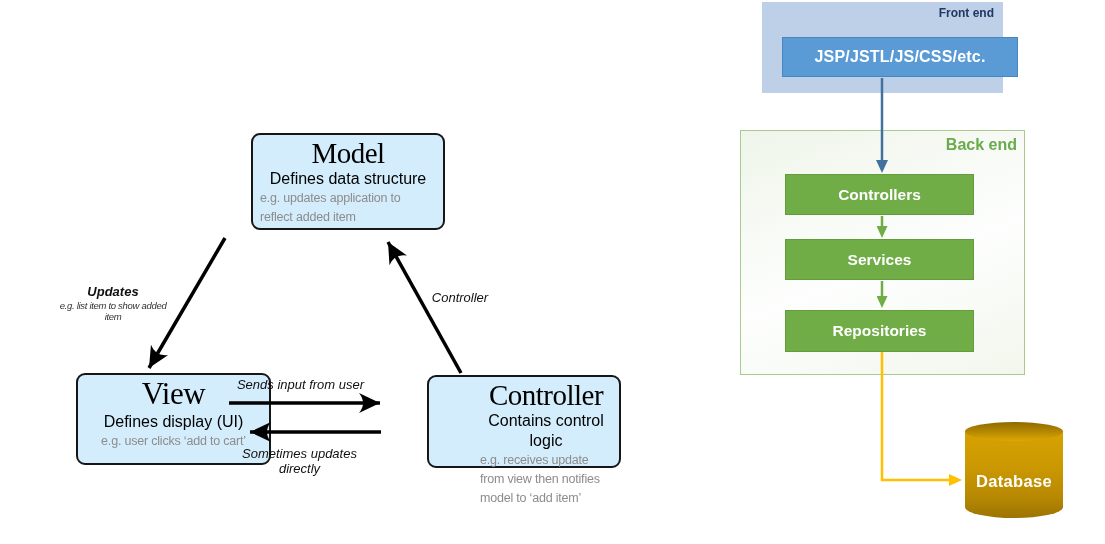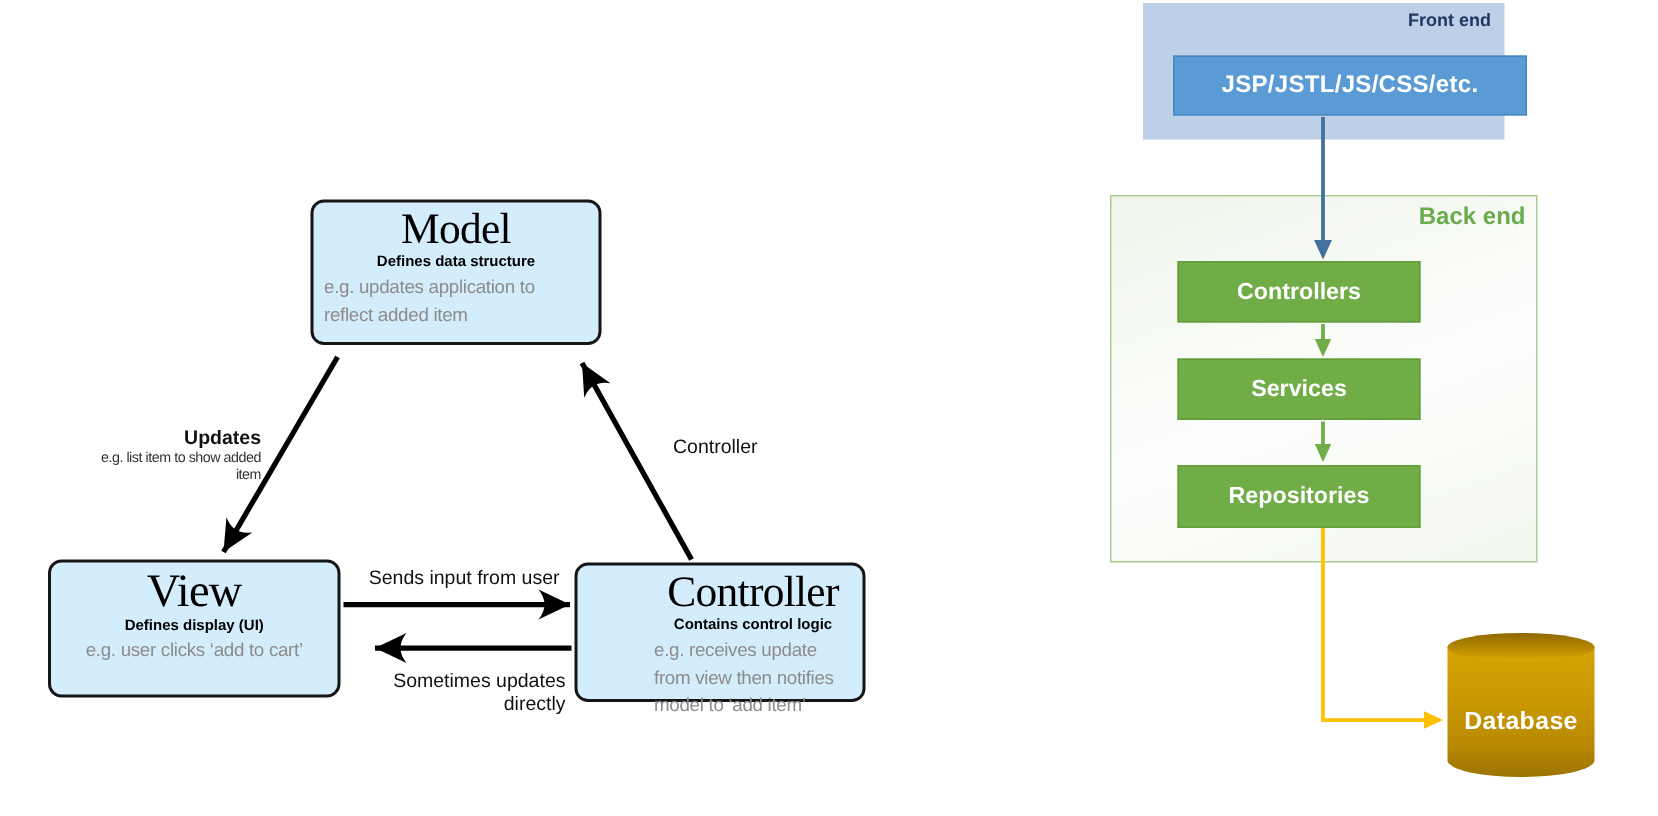--- a/index.html
+++ b/index.html
@@ -1,55 +1,55 @@
 <!DOCTYPE html>
 <html><head>
 <meta charset="utf-8">
 <style>
   html,body{margin:0;padding:0;background:#ffffff;}
   body{width:1105px;height:544px;position:relative;overflow:hidden;
        font-family:"Liberation Sans",sans-serif;}
 
   
   .mvc-box{position:absolute;background:#d4edfc;border:2.5px solid #161616;
-           border-radius:9px;text-align:center;z-index:2;box-sizing:border-box;}
+           border-radius:9px;text-align:center;z-index:2;box-sizing:border-box;margin-left:44px;}
   .mvc-title{font-family:"Liberation Serif",serif;color:#000;line-height:1.12;
              margin-top:2px;letter-spacing:-0.5px;}
-  .mvc-sub{font-size:10px;font-weight:700;color:#000;line-height:1.25;}
+  .mvc-sub{font-size:16px;font-weight:400;color:#000;line-height:1.25;}
   .mvc-ex{font-size:12.5px;color:#8c8c8c;line-height:1.5;letter-spacing:-0.2px;}
   .ex-left{text-align:left;padding:0 7px;}
 
   #model-box{left:207px;top:133px;width:194px;height:97px;}
   #model-box .mvc-title{font-size:29px;}
   #view-box{left:32px;top:373px;width:195px;height:92px;}
   #view-box .mvc-title{font-size:31px;}
   #controller-box{left:383px;top:375px;width:194px;height:93px;padding-left:44px;}
   #controller-box .mvc-title{font-size:29px;}
 
-  .arrow-label{position:absolute;z-index:4;color:#111;font-size:13px;text-align:right;}
+  .arrow-label{position:absolute;z-index:4;color:#111;font-size:13px;text-align:center;font-style:italic;}
   #updates-label{left:52px;top:284px;width:122px;}
   #updates-label .big{font-weight:700;}
   #updates-label .small{font-size:9.5px;color:#333;letter-spacing:-0.3px;margin-top:1px;}
   #manipulates-label{left:415px;top:290px;width:90px;}
   #sends-label{left:228px;top:377px;width:145px;}
   #sometimes-label{left:222px;top:446px;width:155px;}
 
   
   .fe-container{position:absolute;left:762px;top:2px;width:241px;height:91px;
                 background:#bdd0e7;z-index:1;}
   .fe-label{position:absolute;top:4px;right:9px;font-size:12px;font-weight:700;color:#1f3864;}
   .jsp-box{position:absolute;left:782px;top:37px;width:236px;height:40px;
            background:#5b9bd5;border:1px solid #4886c0;box-sizing:border-box;
            color:#fff;font-weight:700;font-size:16px;text-align:center;
            line-height:38px;z-index:2;letter-spacing:0.2px;}
   .be-container{position:absolute;left:740px;top:130px;width:285px;height:245px;
                 border:1.5px solid #a9cb8d;box-sizing:border-box;z-index:1;
                 background:linear-gradient(160deg,#eff5ea 0%,#fdfefd 55%,#f2f7ed 100%);}
   .be-label{position:absolute;top:5px;right:7px;font-size:16px;font-weight:700;color:#6aab4c;}
-  .green-box{position:absolute;left:785px;width:162px;height:41px;background:#70ad47;
+  .green-box{position:absolute;left:785px;width:189px;height:41px;background:#70ad47;
              border:1px solid #649c3d;box-sizing:border-box;color:#fff;font-weight:700;
              font-size:15.5px;text-align:center;line-height:39px;z-index:2;}
   #controllers-box{top:174px;}
   #services-box{top:239px;}
   #repositories-box{top:310px;height:42px;}
 
   
   .db-cyl{position:absolute;left:965px;top:422px;width:98px;height:96px;z-index:2;}
   .db-body{position:absolute;top:9px;left:0;right:0;bottom:0;
            background:linear-gradient(180deg,#d7a201 0%,#c99702 45%,#b88902 75%,#9c7402 100%);

